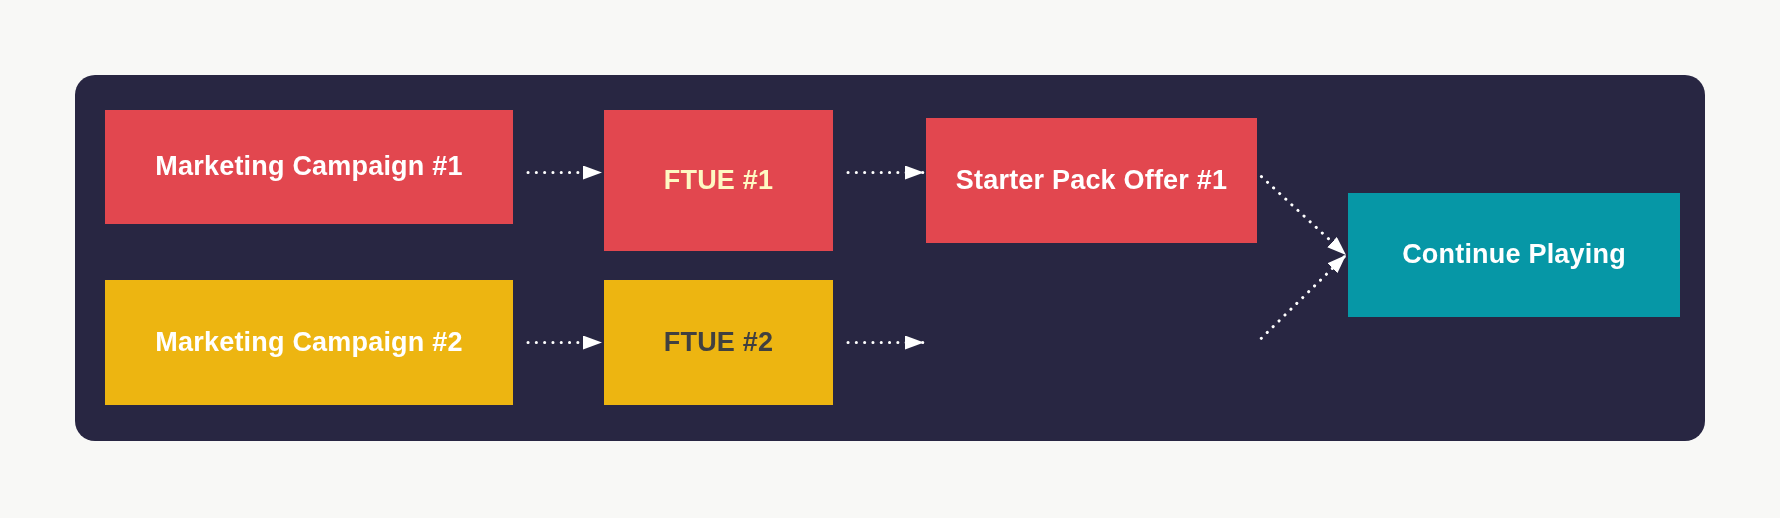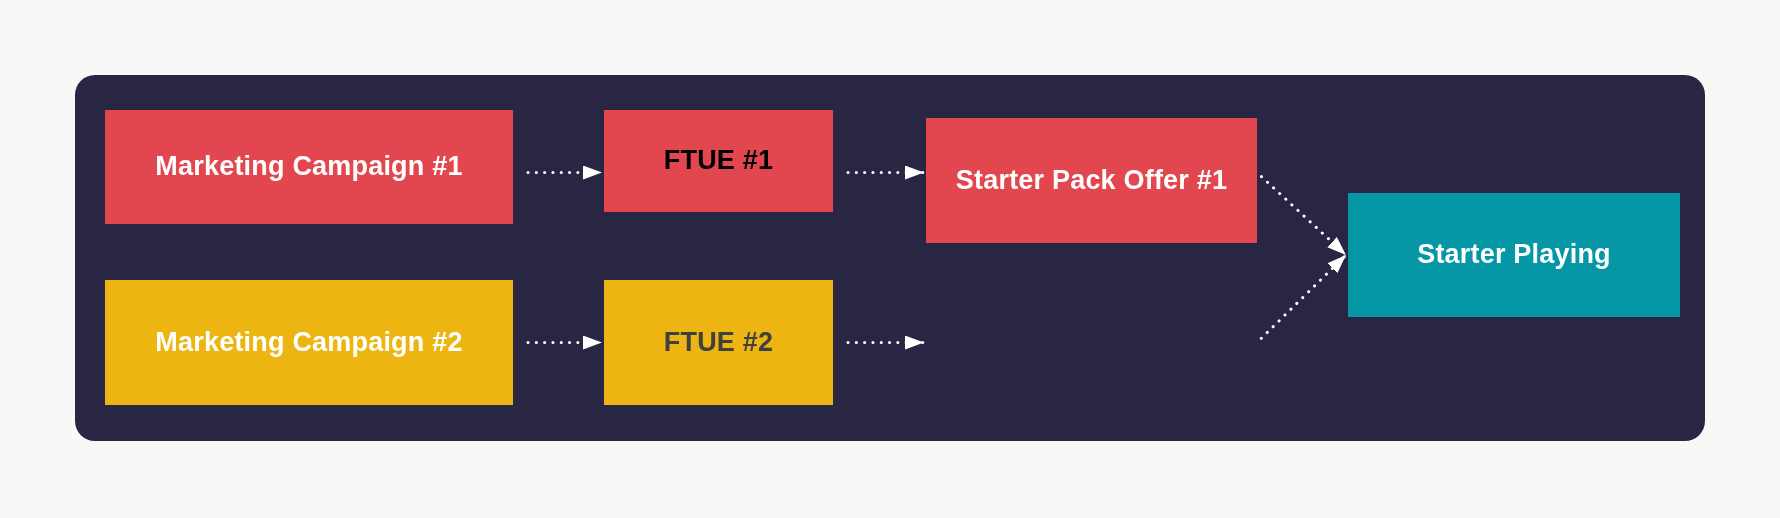--- a/index.html
+++ b/index.html
@@ -56,28 +56,28 @@
       <line x1="528" y1="172.5" x2="602" y2="172.5" stroke="#ffffff" stroke-width="3" stroke-linecap="round" stroke-dasharray="0.1 8.2" marker-end="url(#arrowhead)"></line>
       <line x1="848" y1="172.5" x2="924" y2="172.5" stroke="#ffffff" stroke-width="3" stroke-linecap="round" stroke-dasharray="0.1 8.2" marker-end="url(#arrowhead)"></line>
       <line x1="1261.4002811642902" y1="176.5789123152127" x2="1346" y2="255" stroke="#ffffff" stroke-width="3" stroke-linecap="round" stroke-dasharray="0.1 8.2" marker-end="url(#arrowhead)"></line>
       <line x1="528" y1="342.5" x2="602" y2="342.5" stroke="#ffffff" stroke-width="3" stroke-linecap="round" stroke-dasharray="0.1 8.2" marker-end="url(#arrowhead)"></line>
       <line x1="848" y1="342.5" x2="924" y2="342.5" stroke="#ffffff" stroke-width="3" stroke-linecap="round" stroke-dasharray="0.1 8.2" marker-end="url(#arrowhead)"></line>
       <line x1="1261.2785426154994" y1="338.29356765330107" x2="1346" y2="255" stroke="#ffffff" stroke-width="3" stroke-linecap="round" stroke-dasharray="0.1 8.2" marker-end="url(#arrowhead)"></line>
     </svg>
 <div class="node" style="left: 105px; top: 110px; width: 408px; height: 114px; background: rgb(226, 71, 79); color: rgb(255, 255, 255);">
       <span class="node-label">Marketing Campaign #1</span>
     </div>
-    <div class="node" style="left: 604px; top: 110px; width: 229px; height: 102px; background: rgb(226, 71, 79); color: #000000;">
+    <div class="node" style="left: 604px; top: 110px; width: 229px; height: 141px; background: rgb(226, 71, 79); color: #fef9c3;">
       <span class="node-label">FTUE #1</span>
     </div>
     <div class="node" style="left: 926px; top: 118px; width: 331px; height: 125px; background: rgb(226, 71, 79); color: rgb(255, 255, 255);">
       <span class="node-label">Starter Pack Offer #1</span>
     </div>
     <div class="node" style="left: 105px; top: 280px; width: 408px; height: 125px; background: rgb(237, 181, 17); color: rgb(255, 255, 255);">
       <span class="node-label">Marketing Campaign #2</span>
     </div>
     <div class="node" style="left: 604px; top: 280px; width: 229px; height: 125px; background: rgb(237, 181, 17); color: #404040;">
       <span class="node-label">FTUE #2</span>
     </div>
     <div class="node" style="left: 1348px; top: 193px; width: 332px; height: 124px; background: rgb(6, 151, 166); color: rgb(255, 255, 255);">
-      <span class="node-label">Starter Playing</span>
+      <span class="node-label">Continue Playing</span>
     </div>
   </div>
 
 </body></html>

